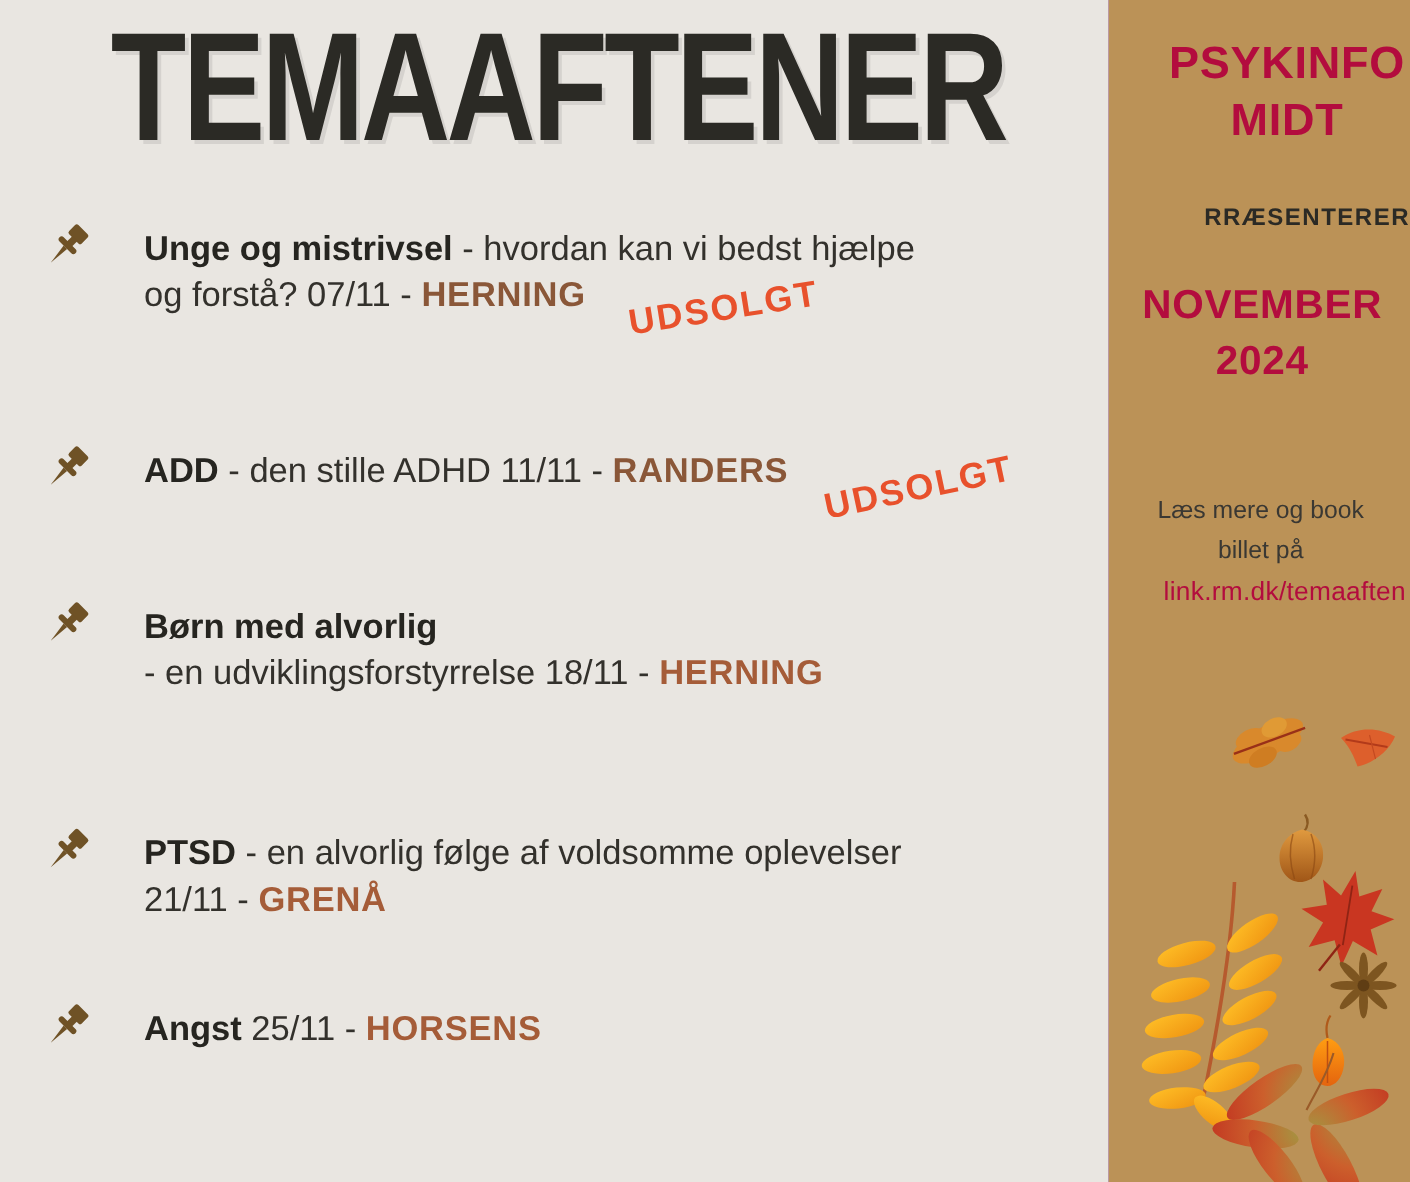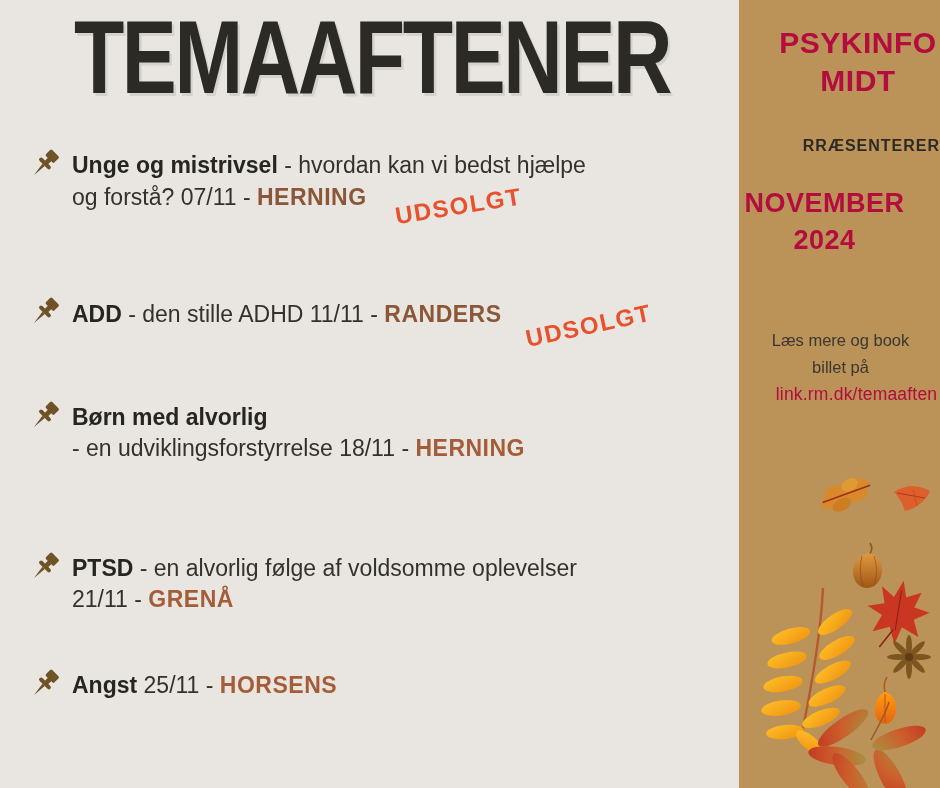--- a/index.html
+++ b/index.html
@@ -15,21 +15,21 @@
   .main{position:relative;width:739px;height:788px;background:#e9e6e1;flex:none;}
   .title{
     position:absolute;top:6px;left:0;right:0;margin:0;
     text-align:center;
     font-size:103px;line-height:1.0;font-weight:700;letter-spacing:-3px;
     color:#2b2a25;
     transform:scaleX(0.80);
     text-shadow:3px 3px 0 rgba(43,42,37,0.10);
     white-space:nowrap;
   }
-  .event{position:absolute;left:26px;display:flex;align-items:flex-start;}
+  .event{position:absolute;left:26px;display:flex;align-items:flex-start;gap:24px;}
   .pin{width:38px;height:38px;flex:none;margin-top:-5px;}
   .event-text{
     margin-left:8px;width:645px;
     font-size:23px;line-height:31px;color:#33312c;
   }
   .event-name{font-weight:700;color:#262520;}
   .loc{font-weight:700;letter-spacing:0.5px;}
   .loc-a{color:#8a5738;}
   .loc-b{color:#a55c38;}
   .soldout{
@@ -44,21 +44,21 @@
     position:absolute;top:24px;left:0;width:238px;margin:0;
     text-align:center;font-size:30px;line-height:38px;font-weight:700;
     letter-spacing:0.5px;color:#b30c3e;
   }
   .presents{
     position:absolute;top:137px;left:0;width:201px;
     text-align:right;font-size:16px;font-weight:700;
     letter-spacing:1px;color:#2b2a25;
   }
   .month{
-    position:absolute;top:185px;left:0;width:171px;
+    position:absolute;top:185px;left:17px;width:171px;
     text-align:center;font-size:27px;line-height:37px;font-weight:700;
     letter-spacing:0.5px;color:#b30c3e;
   }
   .book{
     position:absolute;top:327px;left:0;width:203px;
     text-align:center;font-size:16.5px;line-height:27px;
     color:#3a3833;
   }
   .book .link{color:#b30c3e;font-size:17.5px;letter-spacing:0.2px;margin-left:32px;}
   .leaves{position:absolute;left:0;top:440px;}

